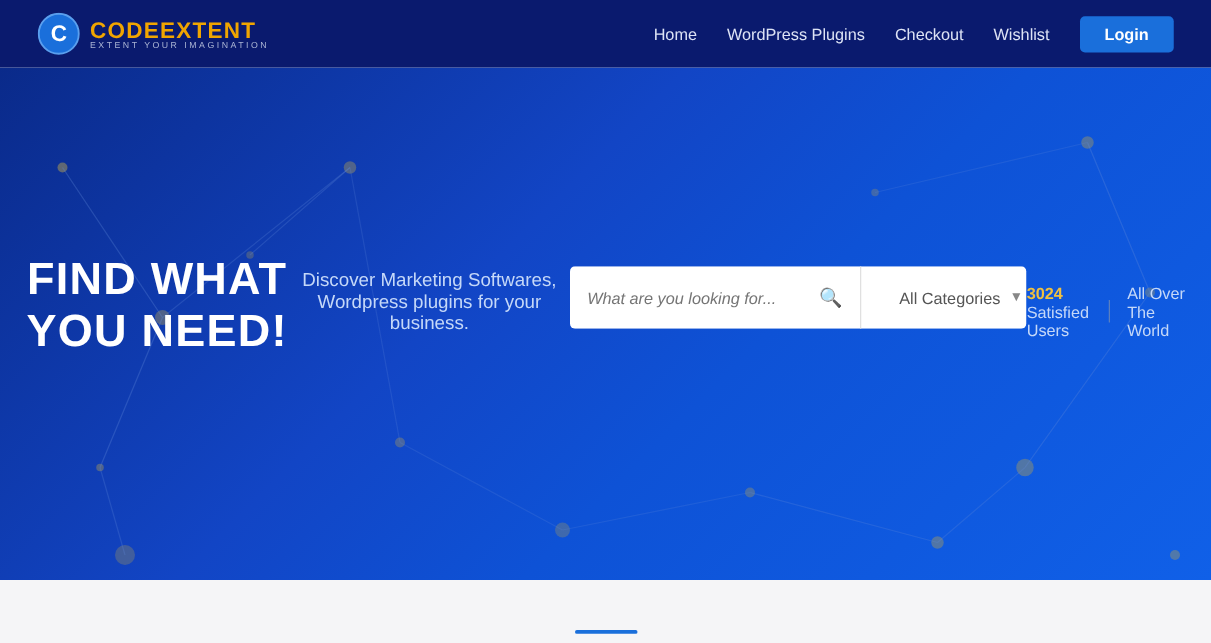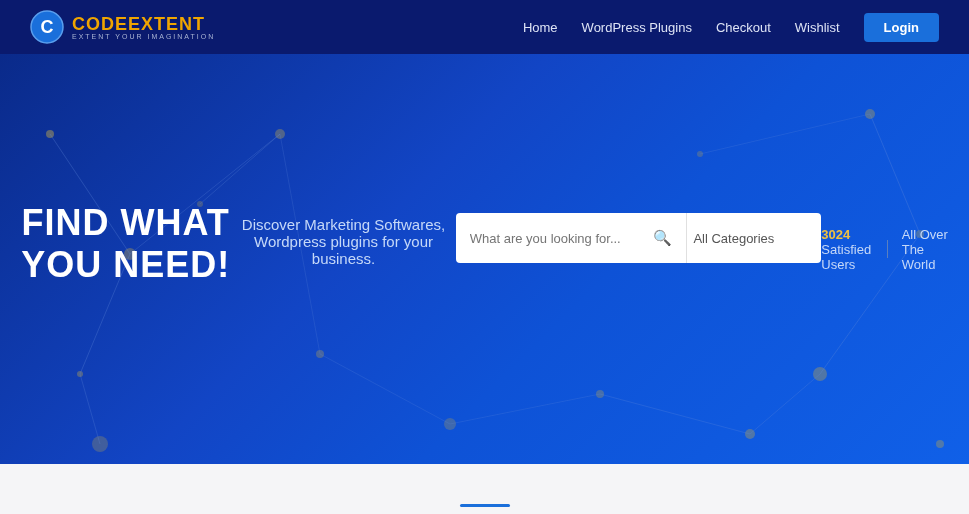--- a/index.html
+++ b/index.html
@@ -122,31 +122,32 @@
       background: white;
       padding: 0 14px;
     }
     .search-input {
       flex: 1;
       border: none;
       outline: none;
       font-size: 13px;
       color: #555;
       background: transparent;
+      font-style: italic;
     }
     .search-icon-span {
       color: #aaa;
       font-size: 15px;
       margin-left: 8px;
     }
     .category-select-wrap {
       background: white;
       display: flex;
       align-items: center;
-      padding: 0 6px;
+      padding: 0 30px;
       border-left: 1px solid #e0e0e0;
       min-width: 160px;
       cursor: pointer;
     }
     .category-select {
       border: none;
       outline: none;
       font-size: 13px;
       color: #555;
       background: transparent;

